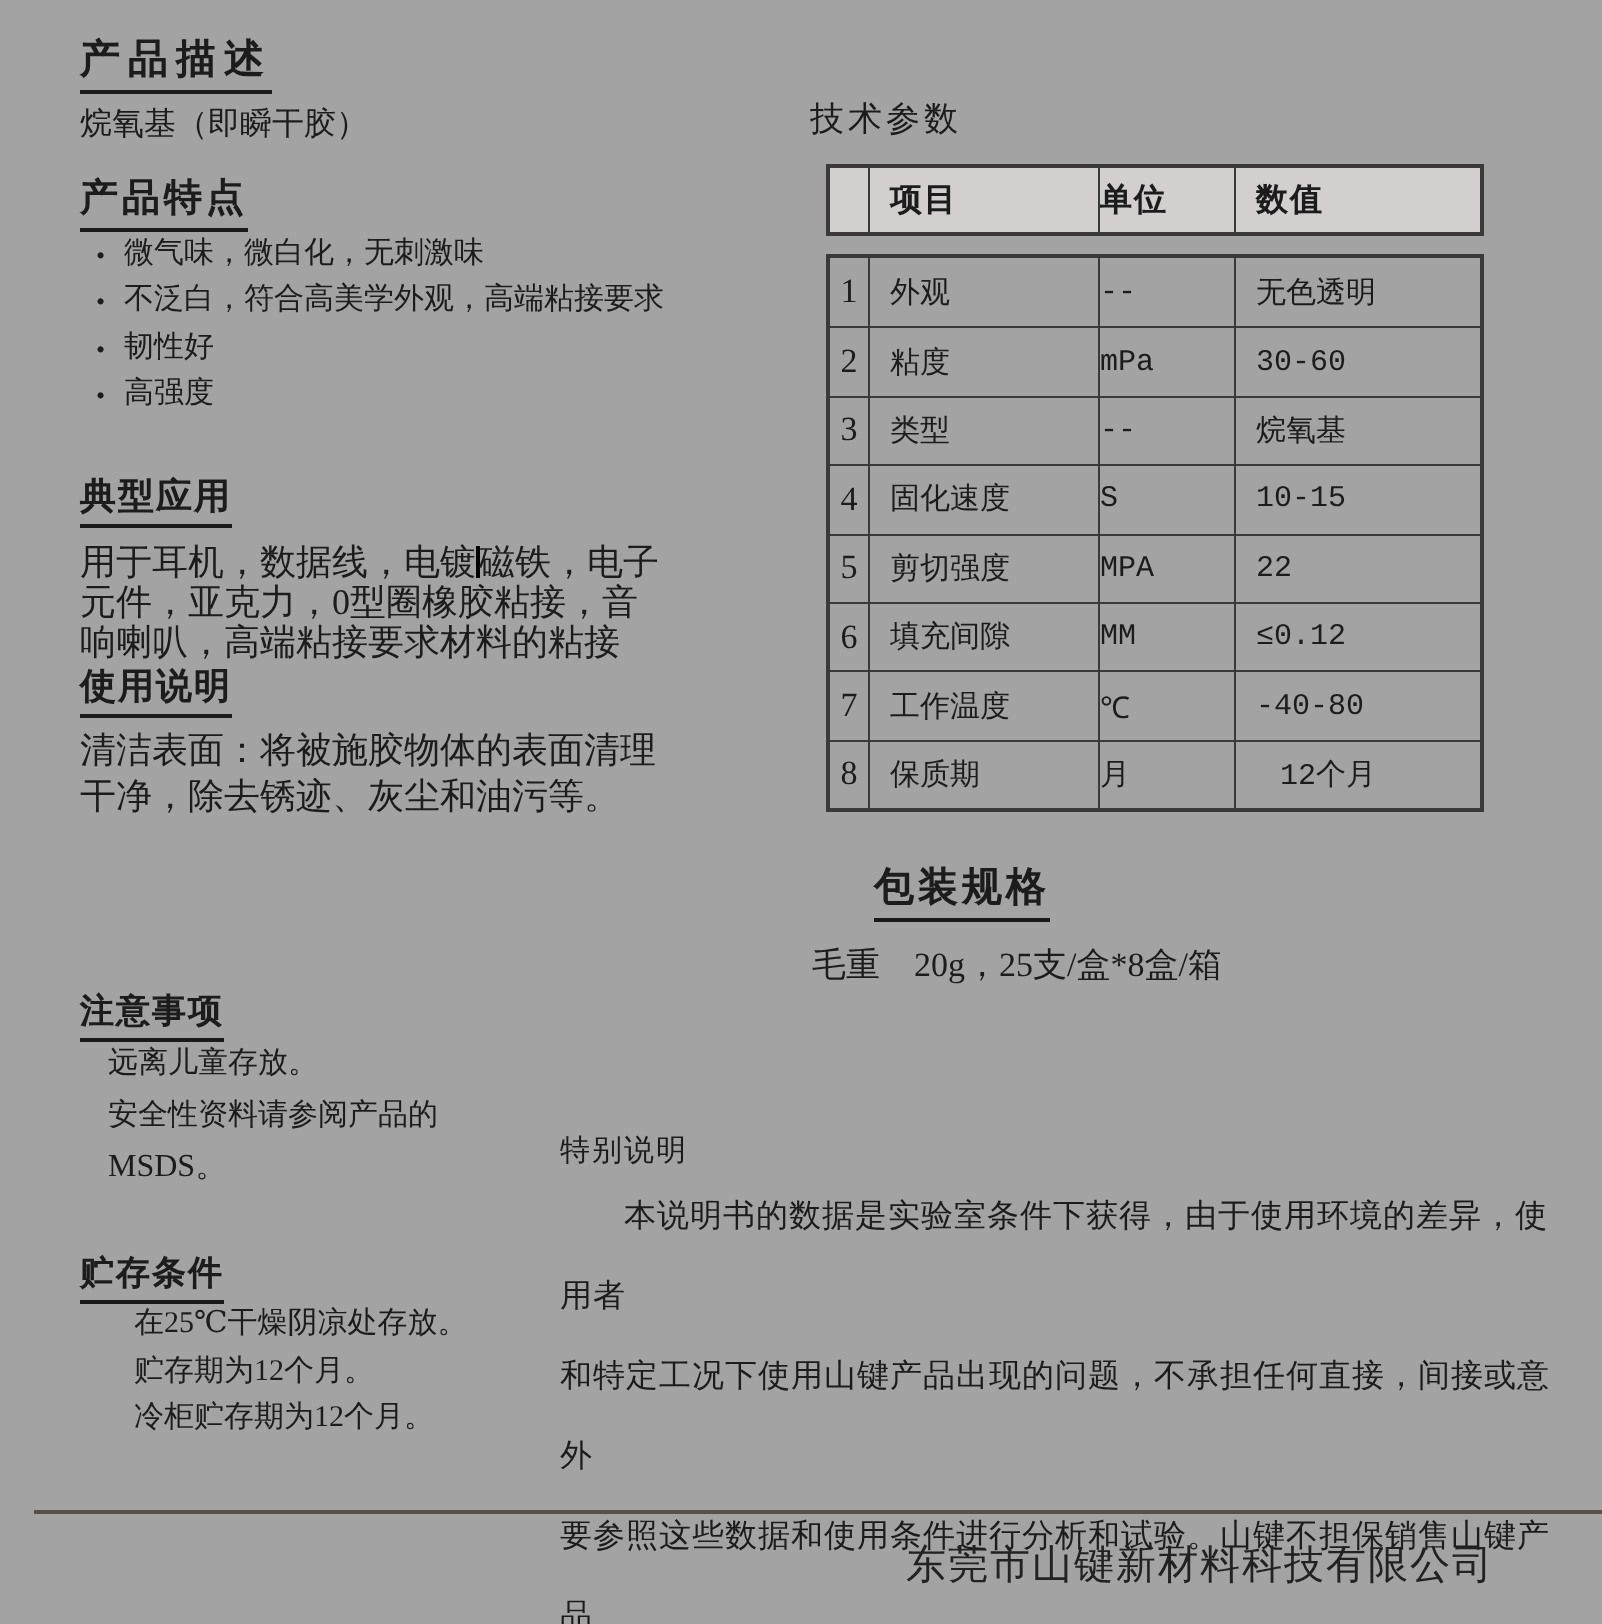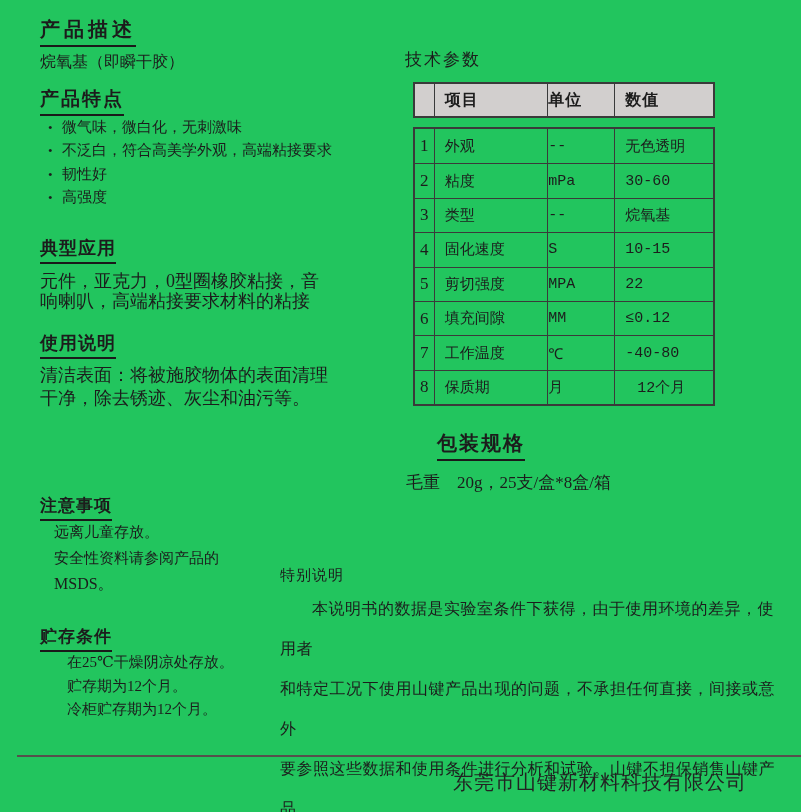--- a/index.html
+++ b/index.html
@@ -1,17 +1,17 @@
 <!DOCTYPE html>
 <html><head>
 <meta charset="utf-8">
 <style>
   html,body{margin:0;padding:0;background:#ffffff;}
   .page{
-    position:relative;width:801px;height:812px;background:#22c55e;overflow:hidden;
+    position:relative;width:801px;height:812px;background:#a3a3a3;overflow:hidden;
     font-family:"Liberation Serif","DejaVu Serif",serif;color:#1c1c1c;
   }
   .abs{position:absolute;}
   
   .hd{display:inline-block;font-weight:bold;border-bottom:2px solid #1a1a1a;padding-bottom:2px;white-space:nowrap;}
   .hd-xl{font-size:20px;letter-spacing:4px;}
   .hd-lg{font-size:19px;letter-spacing:2px;}
   .hd-md{font-size:18px;letter-spacing:1px;}
   .hd-sm{font-size:17px;letter-spacing:1px;}
   .plain-hd{font-size:17px;letter-spacing:2px;}
@@ -24,21 +24,21 @@
   .lines-med div{line-height:23px;}
   .note-lines div{line-height:25.5px;}
   .store-lines div{line-height:23.6px;margin-left:27px;}
   
   .feat{list-style:none;margin:0;padding:0;}
   .feat li{font-size:15px;line-height:23.4px;padding-left:22px;position:relative;}
   .feat li .dot{position:absolute;left:8px;top:0;font-size:13px;}
   
   .caret{display:inline-block;width:1.5px;height:16px;background:#000;vertical-align:-2px;}
   
-  .ttable{left:413px;top:82px;width:302px;}
+  .ttable{left:413px;top:82px;width:329px;}
   .trowflex{display:flex;box-sizing:border-box;align-items:center;}
   .thead{height:36px;background:#d2cfce;border:2px solid #3a3a3a;font-weight:bold;font-size:16px;}
   .tbody{border:2px solid #3a3a3a;margin-top:9px;box-sizing:border-box;}
   .trow{height:34.4px;}
   .trow + .trow{border-top:1.5px solid #3a3a3a;}
   .cell{box-sizing:border-box;height:100%;display:flex;align-items:center;}
   .cell + .cell{border-left:1.5px solid #3a3a3a;}
   .c-num{width:19px;justify-content:center;font-size:17px;}
   .c-item{width:115px;padding-left:10px;font-size:15px;}
   .c-unit{width:68px;padding-left:0;font-size:15px;font-family:"Liberation Mono","DejaVu Sans Mono",monospace;}
@@ -72,20 +72,21 @@
     <li><span class="dot">•</span><span>不泛白，符合高美学外观，高端粘接要求</span></li>
     <li><span class="dot">•</span><span>韧性好</span></li>
     <li><span class="dot">•</span><span>高强度</span></li>
   </ul>
 
   <div class="abs" style="left:40px;top:236px;">
     <span class="hd hd-md">典型应用</span>
   </div>
 
   <div class="abs t18 lines-tight" style="left:40px;top:271px;width:320px;">
+    <div><span>用于耳机，数据线，电镀</span><span class="caret"></span><span>磁铁，电子</span></div>
     <div>元件，亚克力，0型圈橡胶粘接，音</div>
     <div>响喇叭，高端粘接要求材料的粘接</div>
   </div>
 
   <div class="abs" style="left:40px;top:331px;">
     <span class="hd hd-md">使用说明</span>
   </div>
 
   <div class="abs t18 lines-med" style="left:40px;top:364px;width:320px;">
     <div>清洁表面：将被施胶物体的表面清理</div>

